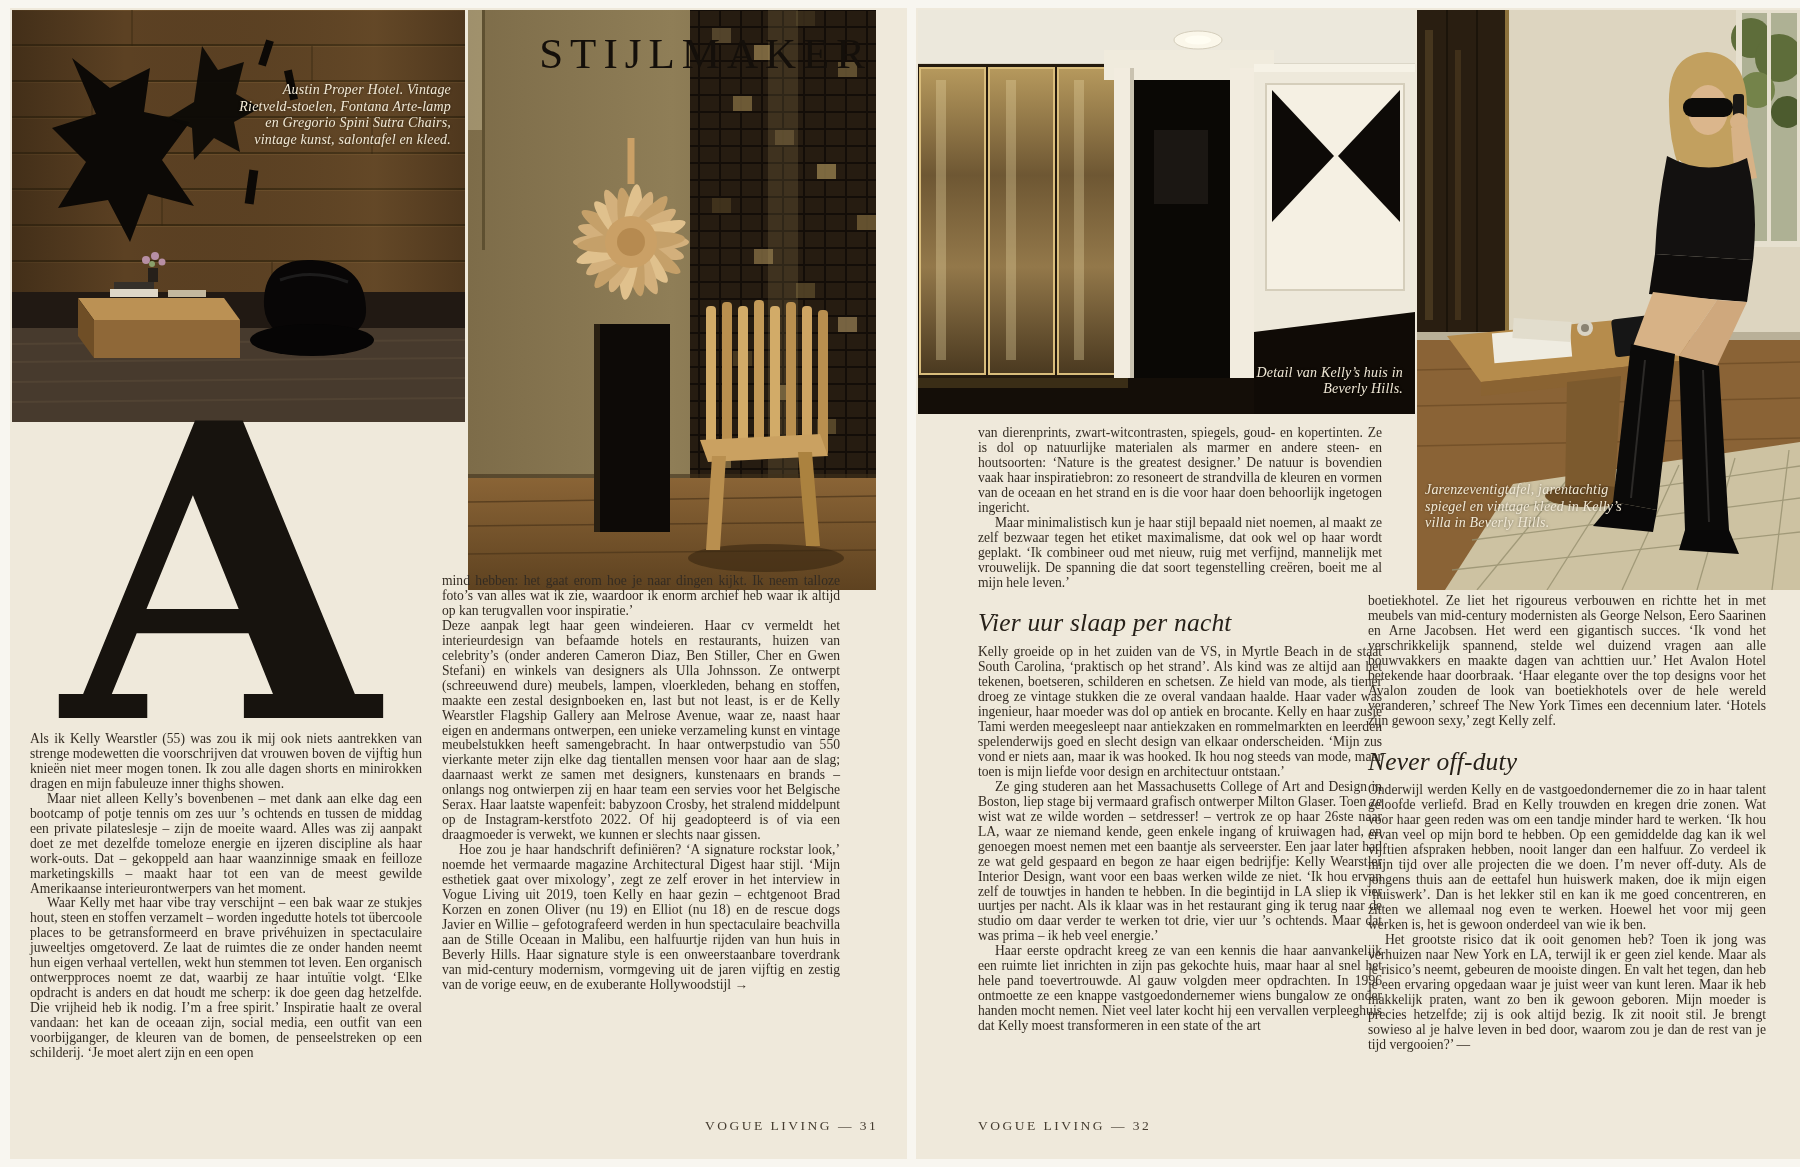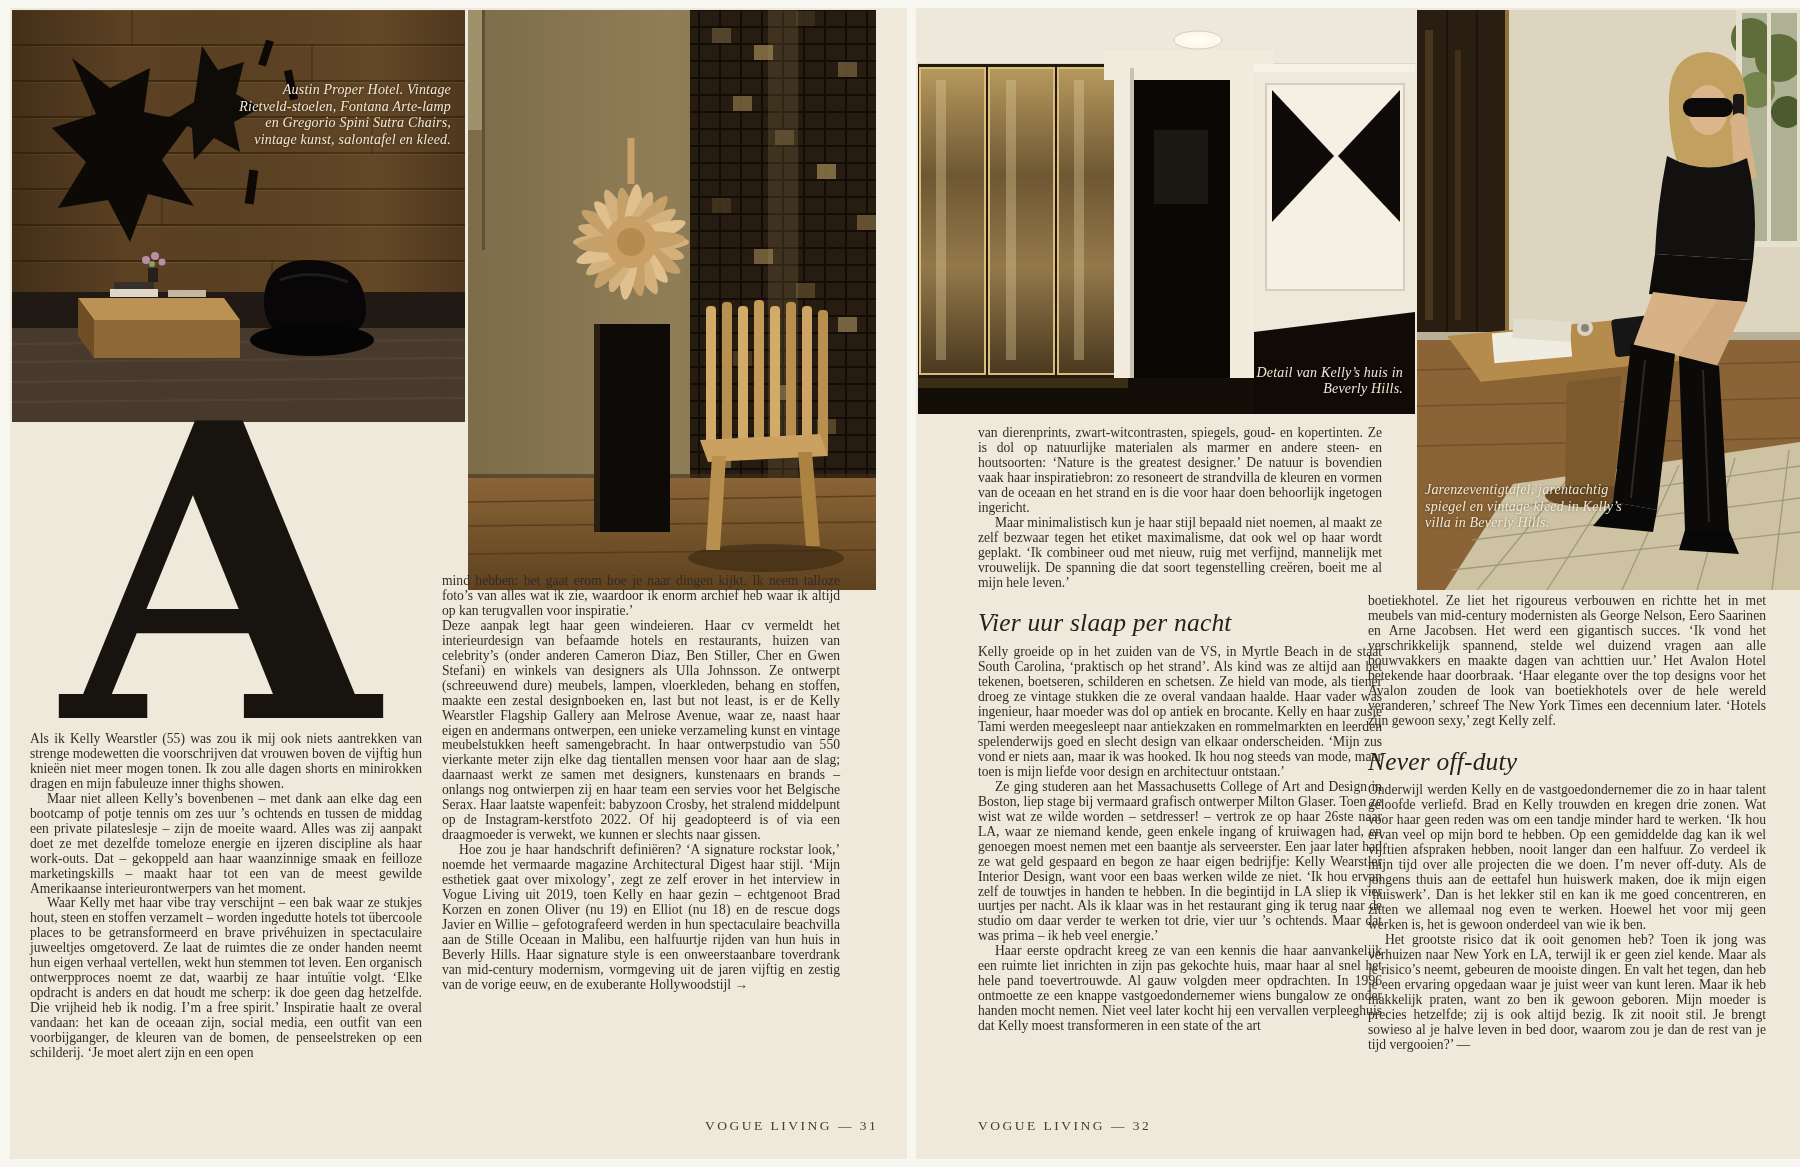--- a/index.html
+++ b/index.html
@@ -194,20 +194,21 @@
         <rect x="286" y="290" width="10" height="156" rx="4" fill="#c49a58"></rect>
         <rect x="302" y="296" width="10" height="150" rx="4" fill="#d2ab68"></rect>
         <rect x="318" y="292" width="10" height="154" rx="4" fill="#b98f4f"></rect>
         <rect x="334" y="296" width="10" height="150" rx="4" fill="#cda463"></rect>
         <rect x="350" y="300" width="10" height="146" rx="4" fill="#b98f4f"></rect>
         <path d="M232,430 L352,424 L360,446 L240,452 Z" fill="#caa161"></path>
         <polygon points="244,446 258,446 252,540 238,540" fill="#b98f4f"></polygon>
         <polygon points="330,442 344,442 352,536 338,536" fill="#ab823f"></polygon>
       </g>
     </svg>
+    <div class="section-header">STIJLMAKER</div>
   </div>
 
   <div class="dropcap">A</div>
 
   <div class="body-col" style="left:20px;top:724px;width:392px;">
     <p>Als ik Kelly Wearstler (55) was zou ik mij ook niets aantrekken van strenge modewetten die voorschrijven dat vrouwen boven de vijftig hun knieën niet meer mogen tonen. Ik zou alle dagen shorts en minirokken dragen en mijn fabuleuze inner thighs showen.</p>
     <p class="indent">Maar niet alleen Kelly’s bovenbenen – met dank aan elke dag een bootcamp of potje tennis om zes uur ’s ochtends en tussen de middag een private pilateslesje – zijn de moeite waard. Alles was zij aanpakt doet ze met dezelfde tomeloze energie en ijzeren discipline als haar work-outs. Dat – gekoppeld aan haar waanzinnige smaak en feilloze marketingskills – maakt haar tot een van de meest gewilde Amerikaanse interieurontwerpers van het moment.</p>
     <p class="indent">Waar Kelly met haar vibe tray verschijnt – een bak waar ze stukjes hout, steen en stoffen verzamelt – worden ingedutte hotels tot übercoole places to be getransformeerd en brave privéhuizen in spectaculaire juweeltjes omgetoverd. Ze laat de ruimtes die ze onder handen neemt hun eigen verhaal vertellen, wekt hun stemmen tot leven. Een organisch ontwerpproces noemt ze dat, waarbij ze haar intuïtie volgt. ‘Elke opdracht is anders en dat houdt me scherp: ik doe geen dag hetzelfde. Die vrijheid heb ik nodig. I’m a free spirit.’ Inspiratie haalt ze overal vandaan: het kan de oceaan zijn, social media, een outfit van een voorbijganger, de kleuren van de bomen, de penseelstreken op een schilderij. ‘Je moet alert zijn en een open</p>
   </div>
 

